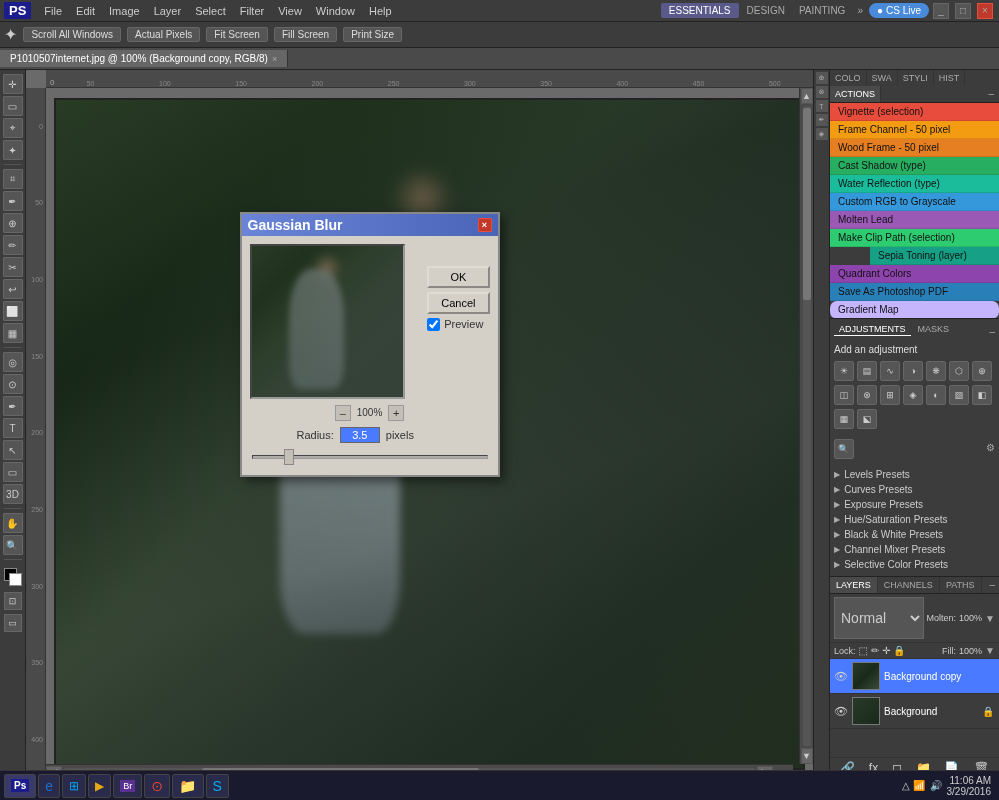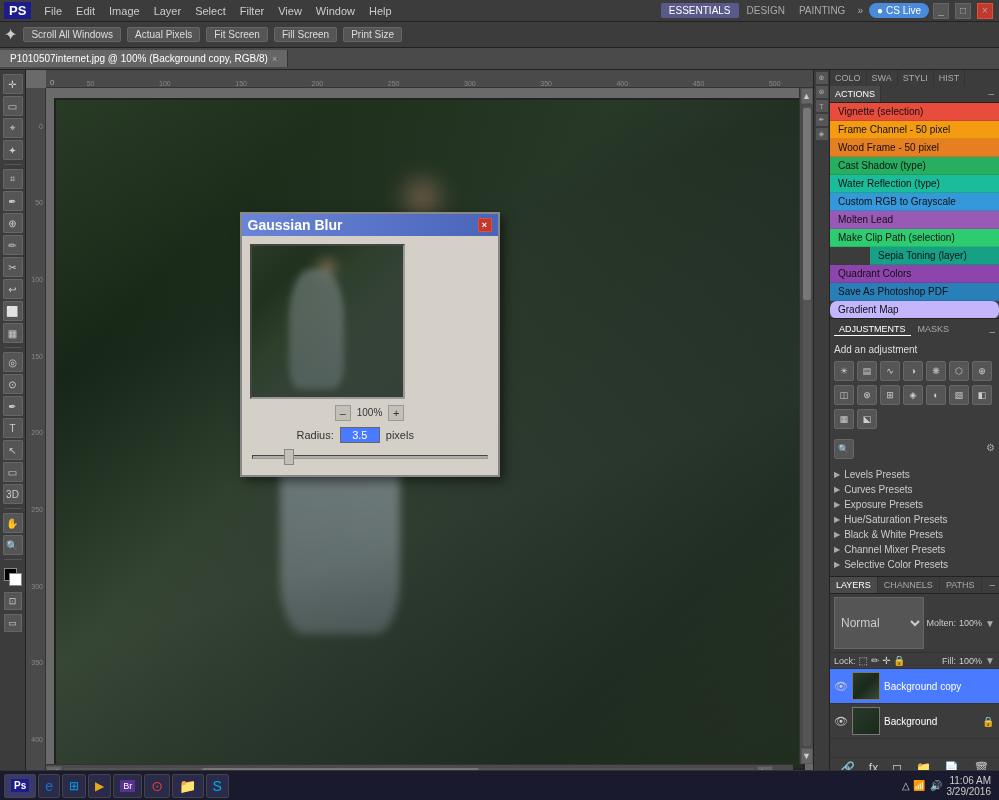--- a/index.html
+++ b/index.html
@@ -166,22 +166,22 @@
     .layers-tab {
       color: #aaa; font-size: 9px; padding: 3px 6px; cursor: pointer;
       border-right: 1px solid #333;
     }
     .layers-tab.active { color: #fff; background: #4a4a4a; }
     #layers-controls {
       display: flex; align-items: center; gap: 3px; padding: 3px 4px;
       border-bottom: 1px solid #333;
     }
     .layers-ctrl-select {
-      background: #555; border: 1px solid #666; color: #ccc; font-size: 12px;
-      padding: 17px 2px; flex: 1;
+      background: #555; border: 1px solid #666; color: #ccc; font-size: 14px;
+      padding: 11px 2px; flex: 1;
     }
     .layers-opacity {
       color: #ccc; font-size: 9px;
     }
     #layers-lock-row {
       display: flex; align-items: center; gap: 3px; padding: 2px 4px;
       border-bottom: 1px solid #333; color: #ccc; font-size: 9px;
     }
     .lock-icon { font-size: 10px; color: #ccc; cursor: pointer; }
     .fill-label { margin-left: auto; color: #ccc; font-size: 9px; }
@@ -469,20 +469,28 @@
           <div id="dialog-radius-row">
             <span class="radius-label">Radius:</span>
             <input class="radius-input" type="text" value="3.5" style="">
             <span class="pixels-label">pixels</span>
           </div>
 
           <div id="dialog-slider-row">
             <input type="range" class="dialog-slider" min="0" max="250" value="35" style="">
           </div>
 
+          <div id="dialog-buttons">
+            <button class="dialog-btn primary">OK</button>
+            <button class="dialog-btn">Cancel</button>
+            <div class="preview-checkbox">
+              <input type="checkbox" id="prev-chk" checked="" style="">
+              <label for="prev-chk">Preview</label>
+            </div>
+          </div>
         </div>
       </div>
     </div>
 
     <div style="position:absolute;bottom:0;left:20px;right:20px;height:14px;background:#4a4a4a;border-top:1px solid #333;display:flex;align-items:center;">
       <div style="width:16px;height:12px;background:#666;border:1px solid #555;display:flex;align-items:center;justify-content:center;cursor:pointer;color:#ccc;font-size:9px;">◀</div>
       <div style="flex:1;height:8px;background:#555;margin:0 2px;border-radius:2px;">
         <div style="width:40%;height:100%;background:#777;border-radius:2px;margin-left:20%;"></div>
       </div>
       <div style="width:16px;height:12px;background:#666;border:1px solid #555;display:flex;align-items:center;justify-content:center;cursor:pointer;color:#ccc;font-size:9px;">▶</div>

